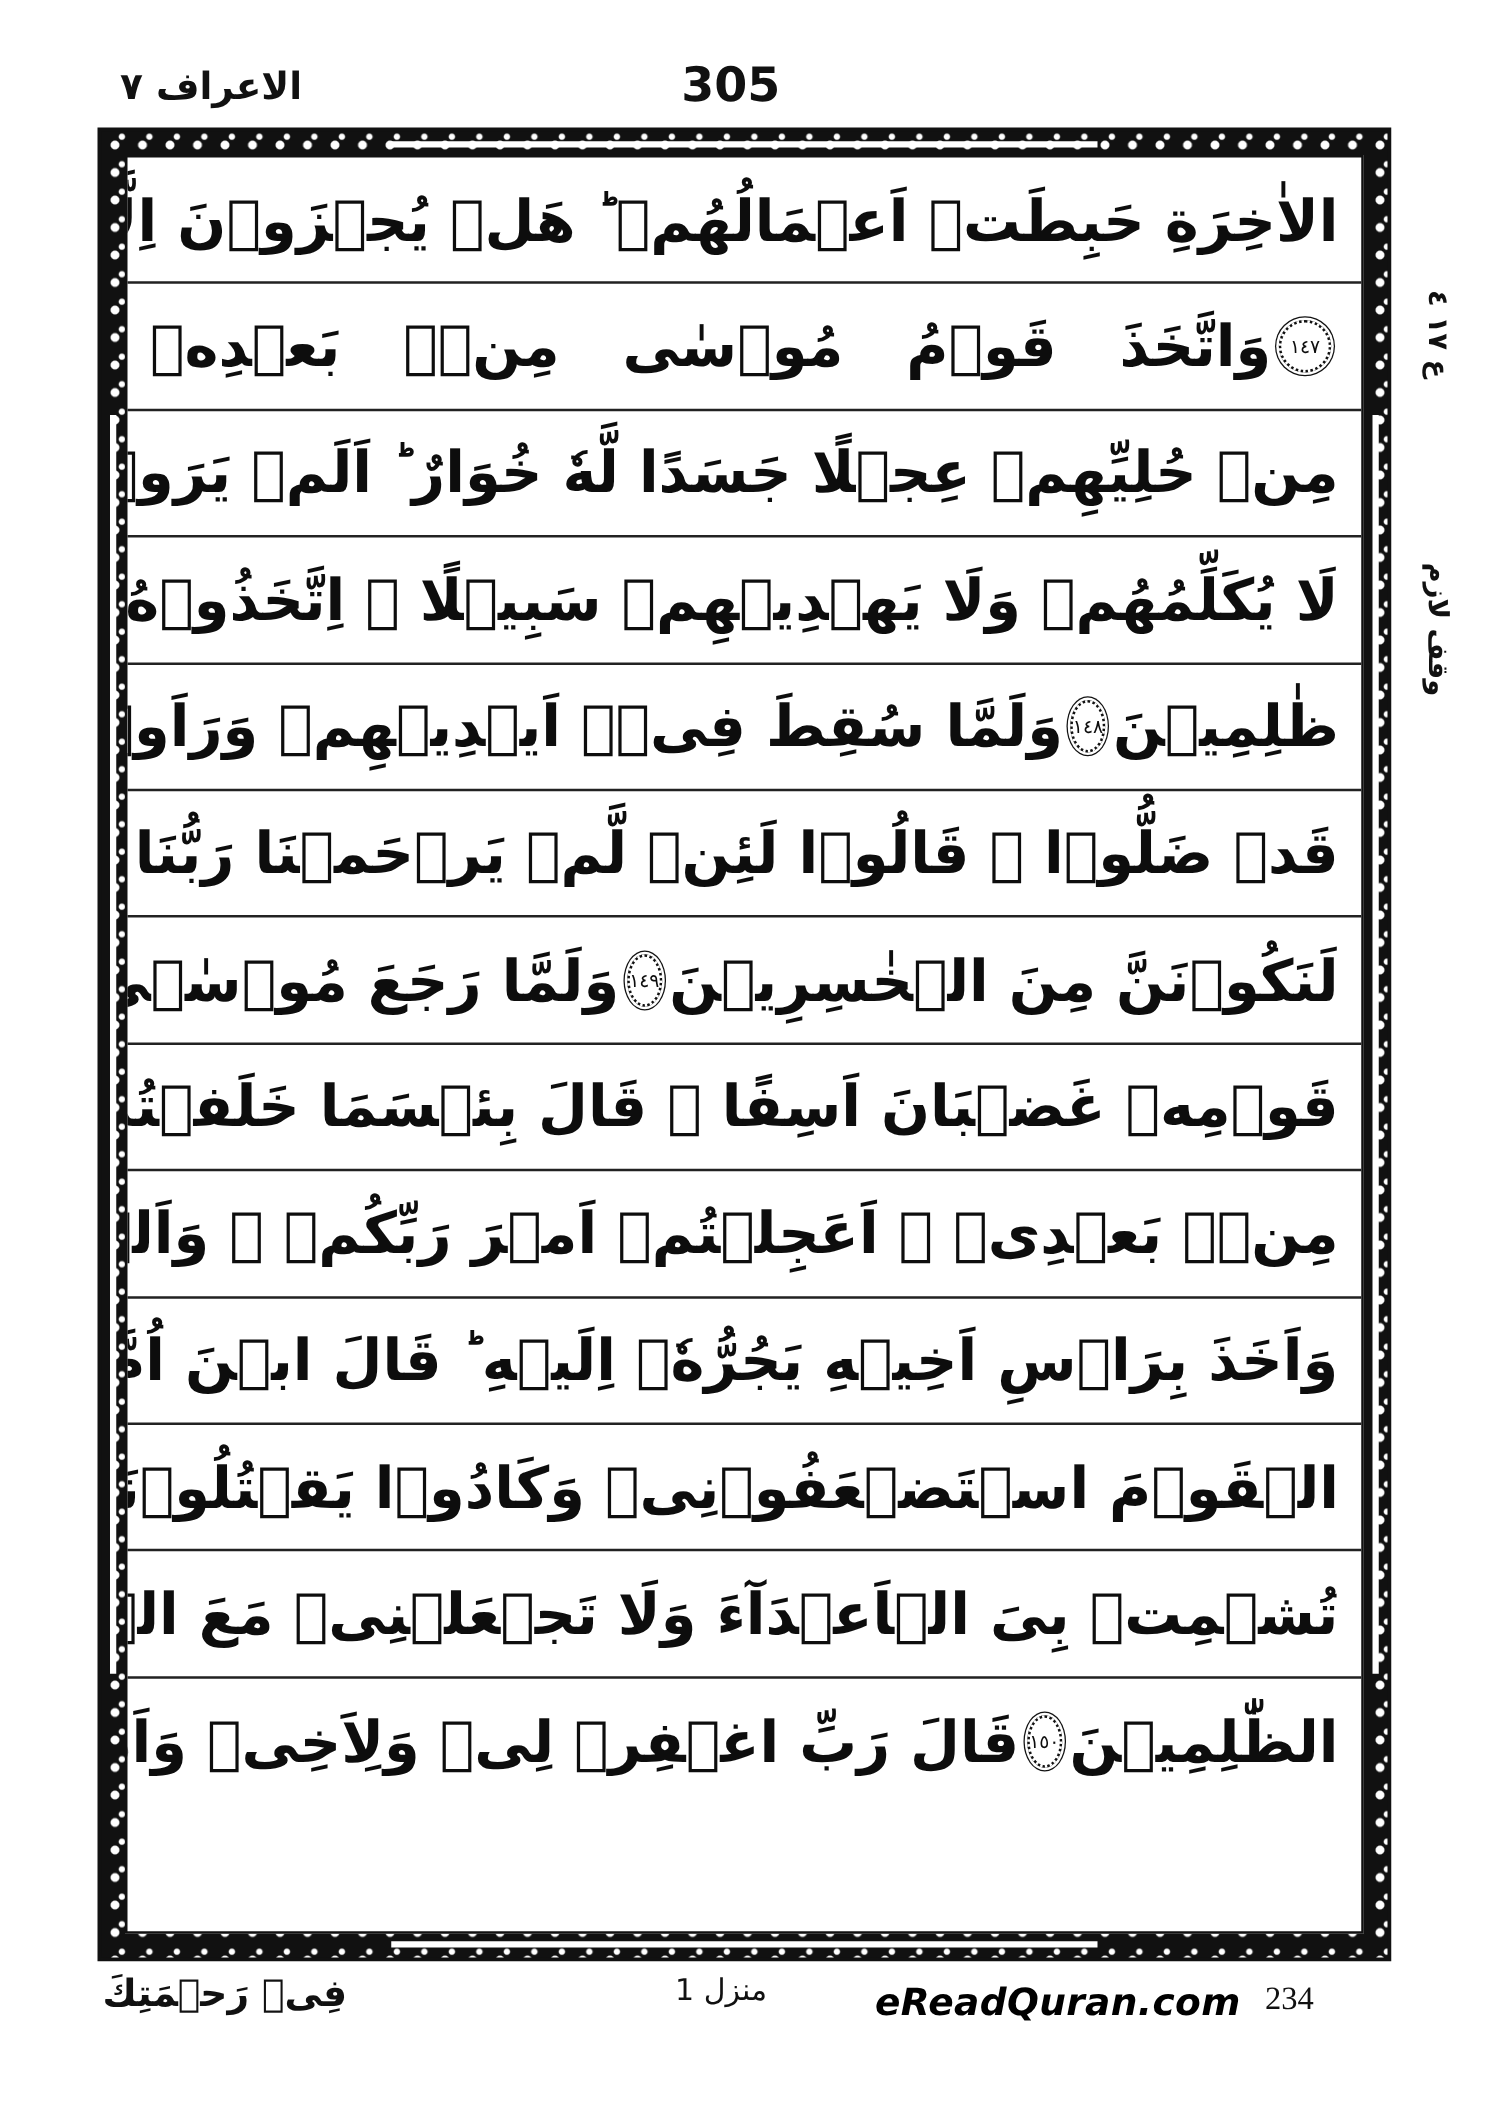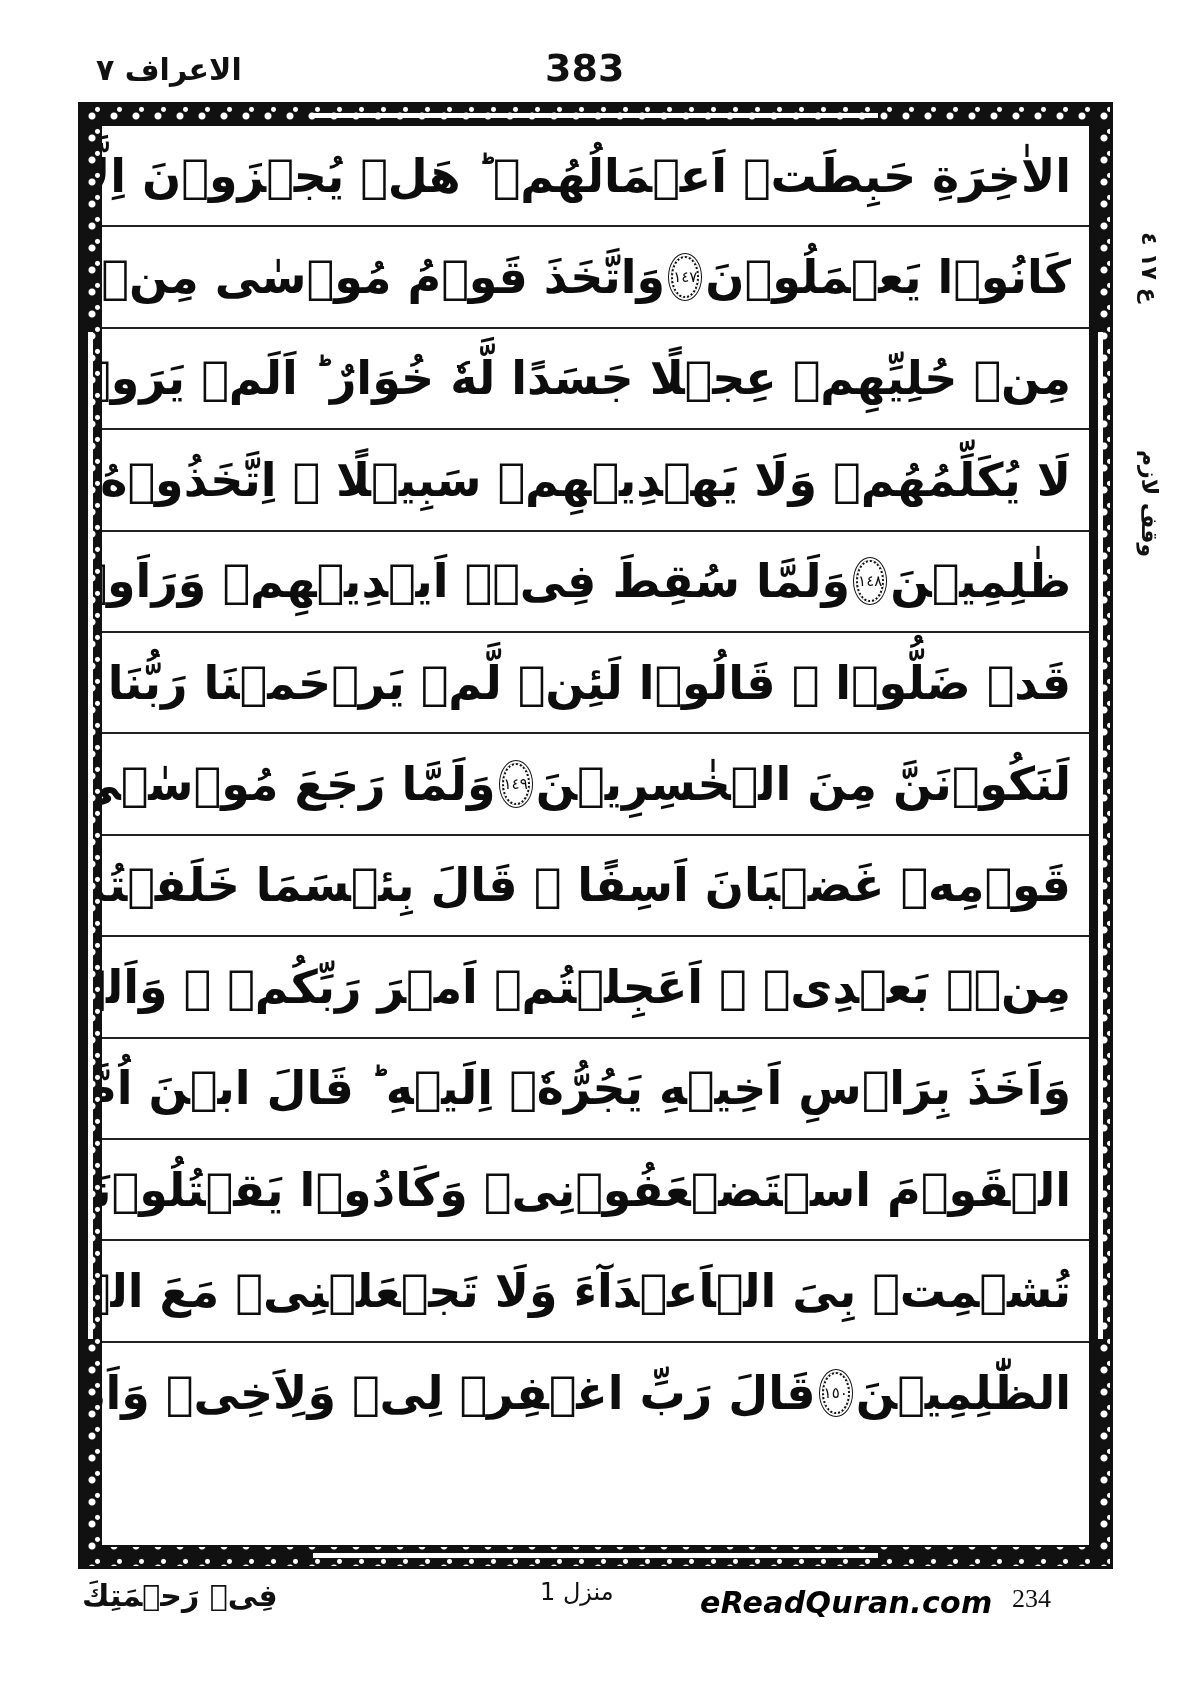--- a/index.html
+++ b/index.html
@@ -152,36 +152,35 @@
       top: 1584px;
       font-family: "Liberation Serif", serif;
       font-size: 26px;
       color: #111;
     }
   </style>
 </head>
 <body>
 
 <div class="header-left">الاعراف ٧</div>
-<div class="header-center">383</div>
+<div class="header-center">305</div>
 <div class="header-right">قال الملا ٩</div>
 
 <div class="frame">
   <div class="frame-pattern"></div>
   <div class="frame-bar top"></div>
   <div class="frame-bar bottom"></div>
   <div class="frame-bar left"></div>
   <div class="frame-bar right"></div>
 
   <div class="inner">
     <div class="line">
       <span class="txt">الاٰخِرَةِ حَبِطَتۡ اَعۡمَالُهُمۡ ؕ هَلۡ يُجۡزَوۡنَ اِلَّا مَا</span>
     </div>
     <div class="line">
-      <span>كَانُوۡا يَعۡمَلُوۡنَ</span>
       <span class="ayah-marker">١٤٧</span>
       <span class="txt">وَاتَّخَذَ قَوۡمُ مُوۡسٰى مِنۡۢ بَعۡدِهٖ</span>
     </div>
     <div class="line">
       <span class="txt">مِنۡ حُلِيِّهِمۡ عِجۡلًا جَسَدًا لَّهٗ خُوَارٌ ؕ اَلَمۡ يَرَوۡا اَنَّهٗ</span>
     </div>
     <div class="line">
       <span class="txt">لَا يُكَلِّمُهُمۡ وَلَا يَهۡدِيۡهِمۡ سَبِيۡلًا ۘ اِتَّخَذُوۡهُ وَكَانُوۡا</span>
     </div>
     <div class="line">

